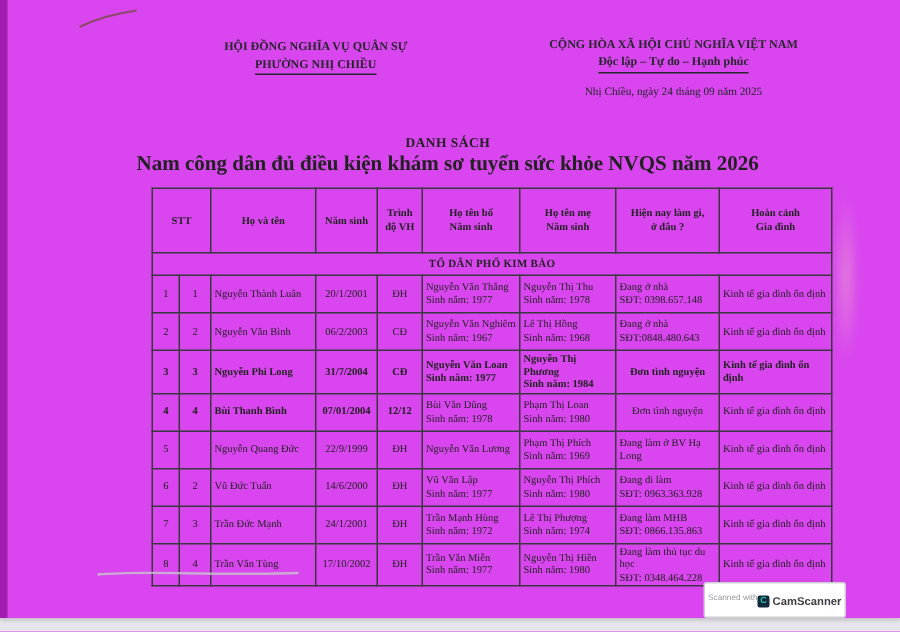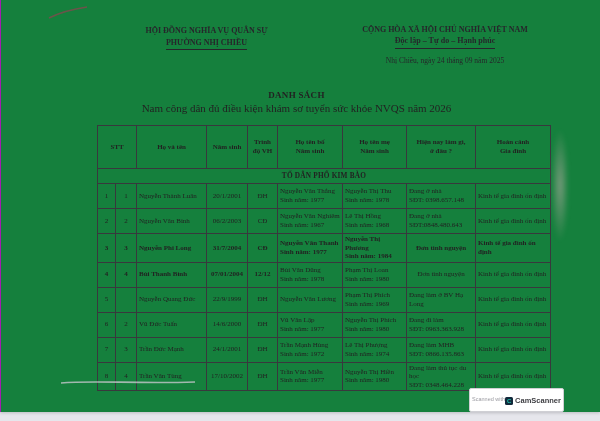--- a/index.html
+++ b/index.html
@@ -3,22 +3,22 @@
 <meta charset="utf-8">
 <style>
   html,body{margin:0;padding:0;}
   body{
     width:600px;height:421px;position:relative;overflow:hidden;
     background:#e6e6ec;
     font-family:"Liberation Serif", serif;
   }
   .page{
     position:absolute;left:0;top:0;right:0;bottom:9px;
-    background:#15803d;
-    border-left:1px solid #a21caf;
+    background:#d946ef;
+    border-left:5px solid #a21caf;
     box-shadow:0 1px 3px rgba(0,0,0,.18);
   }
   
   .hdr-left{
     position:absolute;left:78px;top:25px;width:255px;
     text-align:center;font-weight:bold;font-size:8px;line-height:1.45;color:#26262b;
   }
   .hdr-left .u{border-bottom:1px solid #26262b;padding-bottom:1px;display:inline-block;}
   .hdr-right{
     position:absolute;left:332px;top:25px;width:224px;
@@ -26,21 +26,21 @@
   }
   .hdr-right .l1{font-weight:bold;font-size:8px;line-height:1.3;}
   .hdr-right .l2{font-weight:bold;font-size:8px;line-height:1.5;}
   .hdr-right .l2 span{border-bottom:1px solid #26262b;padding-bottom:1px;display:inline-block;}
   .hdr-right .date{font-size:7.5px;margin-top:7px;}
   .title-block{
     position:absolute;left:22px;right:30px;top:90px;
     text-align:center;color:#222;
   }
   .title-block .t1{font-weight:bold;font-size:9px;letter-spacing:.3px;}
-  .title-block .t2{font-weight:normal;font-size:11px;margin-top:2px;}
+  .title-block .t2{font-weight:bold;font-size:14px;margin-top:2px;}
   
   table{
     position:absolute;left:84px;top:125px;width:453px;
     border-collapse:collapse;table-layout:fixed;
     color:#222;
     margin-left:12px;
   }
   td,th{
     border:1px solid #38383d;
     font-size:7px;line-height:1.22;
@@ -194,21 +194,21 @@
           </td>
           <td class="l">Kinh tế gia đình ổn định</td>
         </tr>
         <tr class="data-row">
           <td class="c b">3</td>
           <td class="c b">3</td>
           <td class="l b">Nguyễn Phi Long</td>
           <td class="c b">31/7/2004</td>
           <td class="c b">CĐ</td>
           <td class="l b">
-            <span class="ln">Nguyễn Văn Thanh</span>
+            <span class="ln">Nguyễn Văn Loan</span>
             <span class="ln">Sinh năm: 1977</span>
           </td>
           <td class="l b">
             <span class="ln">Nguyễn Thị Phương</span>
             <span class="ln">Sinh năm: 1984</span>
           </td>
           <td class="c b">
             <span class="ln">Đơn tình nguyện</span>
           </td>
           <td class="l b">Kinh tế gia đình ổn định</td>

